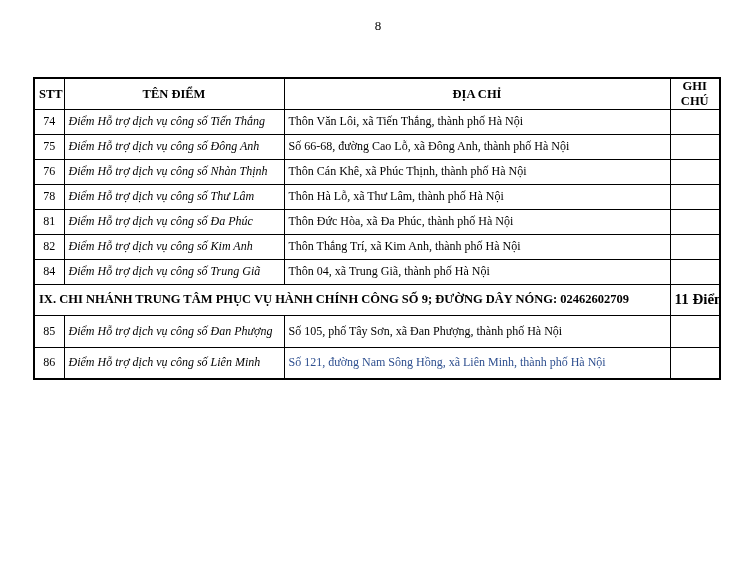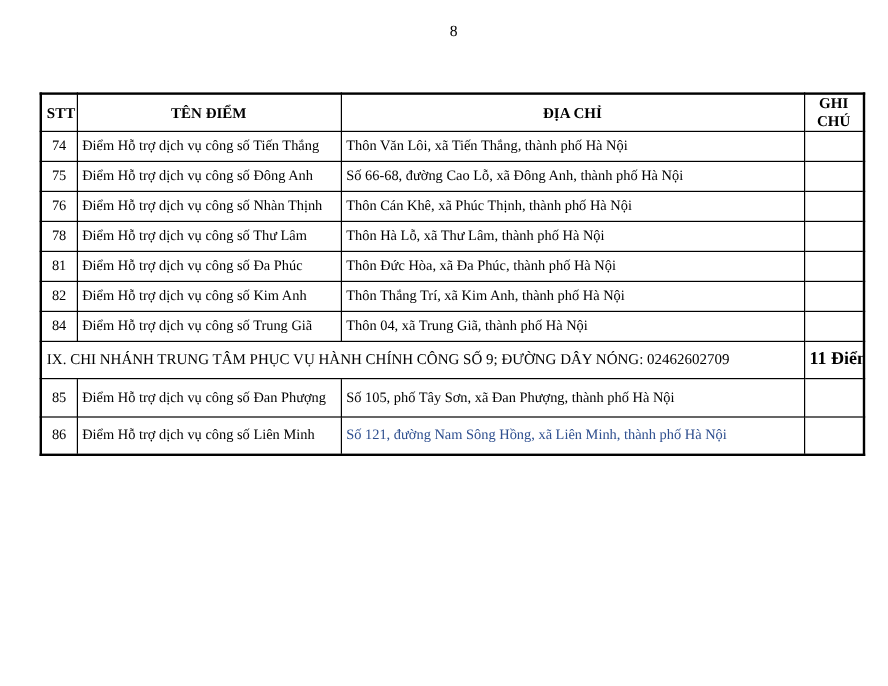--- a/index.html
+++ b/index.html
@@ -48,25 +48,25 @@
     text-align: center;
     white-space: normal;
     line-height: 1.15;
     font-size: 12.5px;
   }
   tr.hdr    { height: 31px; padding-left: 15px; }
   tr.r      { height: 25px; padding-left: 16px; }
   tr.sec    { height: 31px; }
   tr.r-tall { height: 32px; }
   .c-stt  { text-align: center; }
-  .c-name { text-align: left; padding-left: 5px; }
+  .c-name { text-align: left; padding-left: 5px; font-style: italic; }
   .c-addr { text-align: left; padding-left: 5px; }
   .c-note { text-align: center; }
   .sec-title {
-    font-weight: normal;
+    font-weight: bold;
     text-align: left;
     padding-left: 3px;
     font-size: 12.5px;
   }
   .sec-note {
     font-weight: bold;
     text-align: center;
     white-space: normal;
     font-size: 15px;
   }

